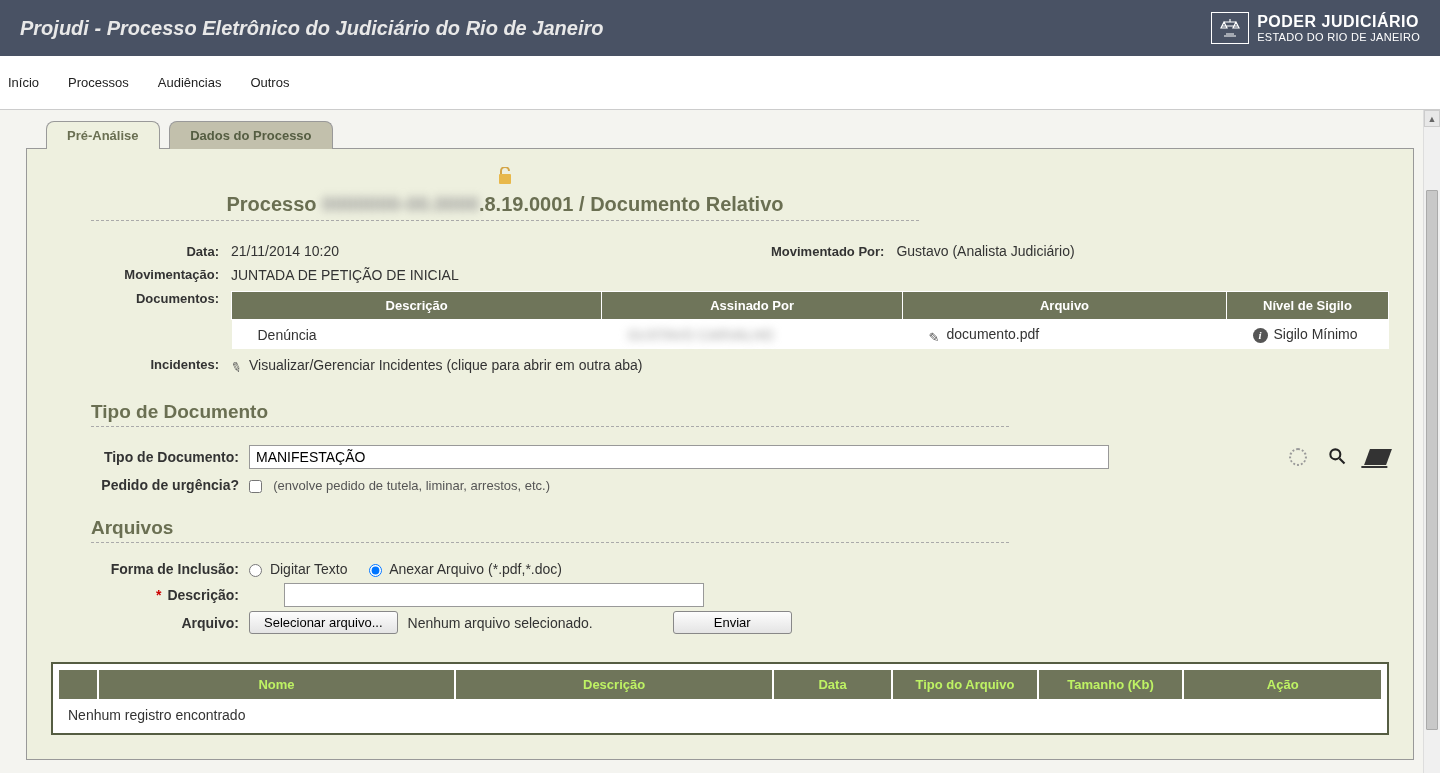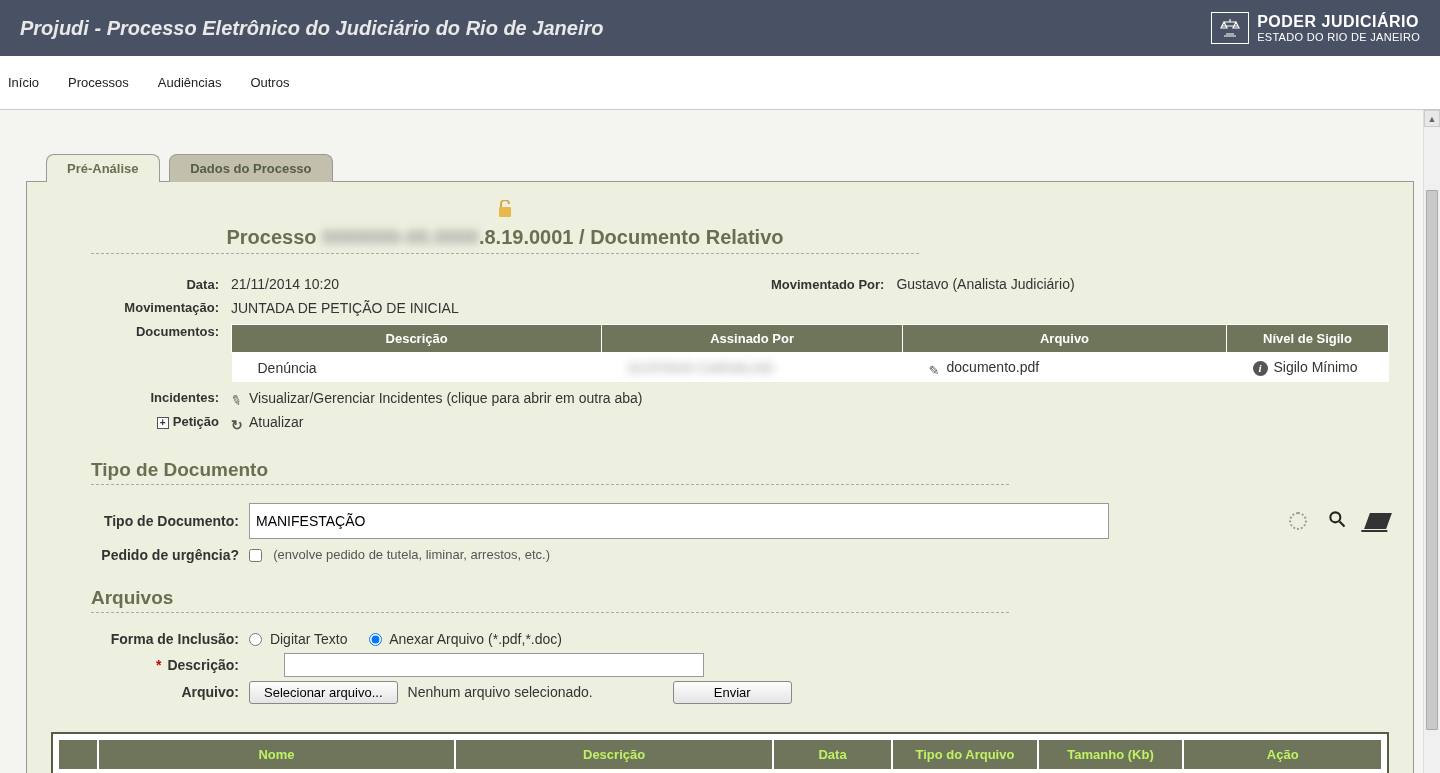--- a/index.html
+++ b/index.html
@@ -13,21 +13,21 @@
 .header-right-text .line1 { font-size: 16px; font-weight: bold; letter-spacing: 0.5px; }
 .header-right-text .line2 { font-size: 11px; letter-spacing: 0.3px; }
 
 .menubar { background: #fff; border-bottom: 1px solid #ccc; padding: 19px 8px; display: flex; gap: 29px; font-size: 13px; }
 .menubar span { color: #222; cursor: pointer; }
 
 .main-area { position: relative; background: #f0f0ed; background: #f4f4f0; padding-top: 0; }
 .content-scroll { padding: 0 18px 20px 18px; background: #f4f4f0; position: relative; height: 680px; overflow: hidden;}
 
 .tabs-wrap { padding: 10px 8px 0 28px; background: transparent; position: relative; z-index: 2; }
-.tab { display: inline-block; padding: 6px 20px; border: 1px solid #999; border-bottom: none; border-top-left-radius: 8px; border-top-right-radius: 8px; font-weight: bold; font-size: 13px; color: #555d42; position: relative; top: 1px; margin-top: 33px; }
+.tab { display: inline-block; padding: 6px 20px; border: 1px solid #999; border-bottom: none; border-top-left-radius: 8px; border-top-right-radius: 8px; font-weight: bold; font-size: 13px; color: #555d42; position: relative; top: 1px; }
 .tab.active { background: #eef0df; color: #6a6f52; }
 .tab.inactive { background: #c2c0ac; color: #555d42; margin-left: 6px; }
 
 .panel { border: 1px solid #999; background: #eef0df; margin: 0 8px; padding: 18px 24px 24px 24px; min-height: 560px; }
 
 .proc-title-row { display: flex; align-items: center; gap: 8px; border-bottom: 1px dashed #aaa; padding-bottom: 4px; margin-left: 40px; margin-right: 470px; flex-direction: column; }
 .proc-title { font-size: 20px; font-weight: bold; color: #6a6f52; }
 .blurred { filter: blur(4px); color: #999; }
 .lock-icon { width: 16px; height: 18px; display: inline-block; }
 
@@ -49,21 +49,21 @@
 .doc-table td.arquivo-cell { }
 .pencil-icon, .wand-icon, .refresh-icon { width: 14px; height: 14px; display: inline-block; vertical-align: middle; margin-right: 4px; }
 .pencil-icon::before { content: "✎"; font-size: 13px; color: #555; }
 .wand-icon::before { content: "✎"; font-size: 13px; color: #555; transform: rotate(20deg); display: inline-block;}
 .refresh-icon::before { content: "↻"; font-size: 14px; color: #555; font-weight: bold; }
 .info-icon { display: inline-block; width: 15px; height: 15px; border-radius: 50%; background: #555; color: #fff; text-align: center; font-size: 11px; line-height: 15px; font-weight: bold; font-style: italic; font-family: Georgia, serif; margin-right: 6px; }
 
 .section-header { font-size: 19px; font-weight: bold; color: #6a6f52; margin-top: 24px; margin-left: 40px; border-bottom: 1px dashed #aaa; padding-bottom: 3px; margin-right: 380px; }
 
 .td-input { flex: 1; }
-.td-input input[type=text] { width: 100%; max-width: 860px; padding: 9px 6px; font-size: 14px; border: 1px solid #999; }
+.td-input input[type=text] { width: 100%; max-width: 860px; padding: 3px 6px; font-size: 14px; border: 1px solid #999; }
 .td-icons { display: flex; align-items: center; gap: 20px; margin-left: 10px; }
 .spinner-icon { width: 18px; height: 18px; border: 2px dotted #999; border-radius: 50%; display: inline-block; }
 .magnify-icon svg { width: 20px; height: 20px; }
 .eraser-icon { width: 22px; height: 16px; background: #333; transform: skewX(-20deg); display: inline-block; position: relative; }
 .eraser-icon::after { content: ""; position: absolute; bottom: -3px; left: -2px; right: -2px; height: 2px; background: #333; transform: skewX(20deg); }
 
 .checkbox-note { color: #555; font-size: 13px; }
 
 .radio-group label { margin-right: 18px; font-size: 14px; color: #333; }
 input[type=radio], input[type=checkbox] { vertical-align: middle; margin-right: 4px; }
@@ -182,24 +182,20 @@
             </tbody>
           </table>
         </div>
       </div>
 
       <div class="form-row">
         <div class="form-label">Incidentes:</div>
         <div class="form-value"><span class="wand-icon"></span><span>Visualizar/Gerenciar Incidentes (clique para abrir em outra aba)</span></div>
       </div>
 
-      <div class="form-row">
-        <div class="form-label" style="text-align:right;"><span class="plus-box">+</span><span>Petição</span></div>
-        <div class="form-value"><span class="refresh-icon"></span><span>Atualizar</span></div>
-      </div>
     </div>
 
     <div class="section-header">Tipo de Documento</div>
 
     <div class="td-row">
       <div class="td-label">Tipo de Documento:</div>
       <div class="td-input"><input type="text" value="MANIFESTAÇÃO" style=""></div>
       <div class="td-icons">
         <span class="spinner-icon"></span>
         <span class="magnify-icon">

